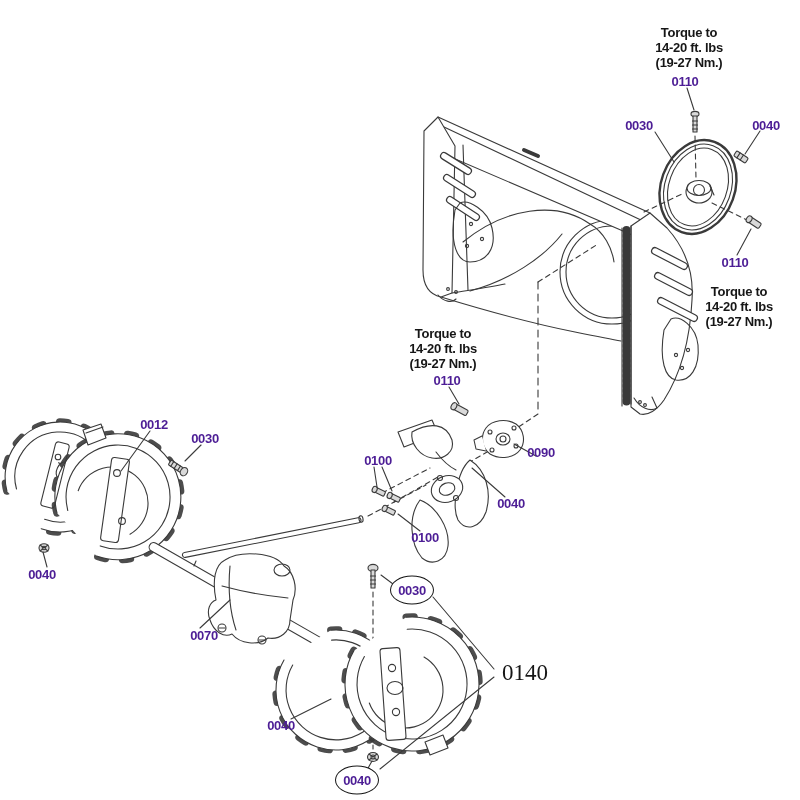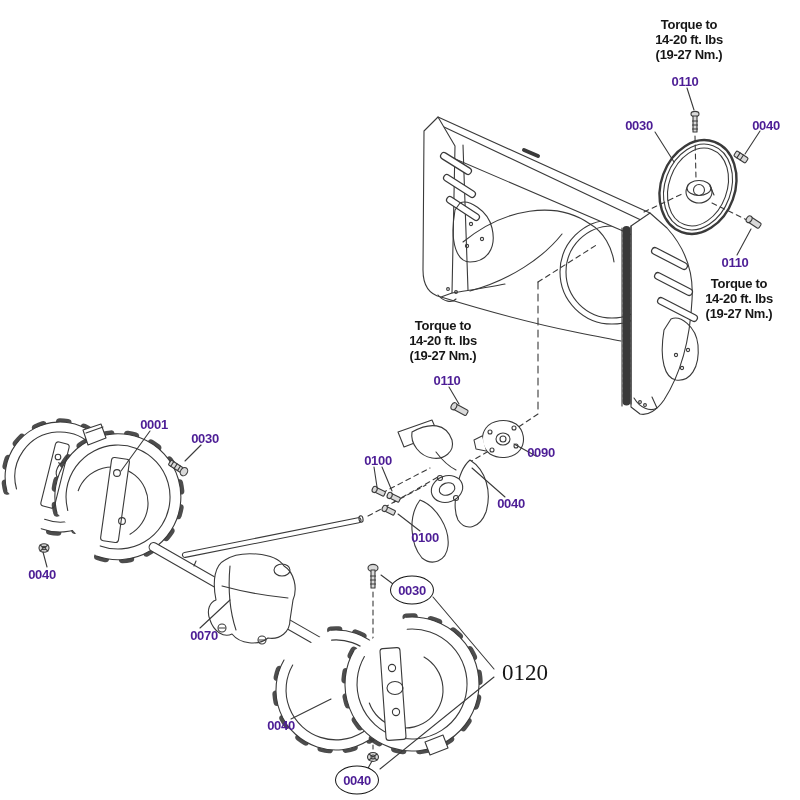--- a/index.html
+++ b/index.html
@@ -6,21 +6,21 @@
   .stage{position:relative;width:800px;height:800px;background:#ffffff;overflow:hidden;
          font-family:"Liberation Sans",sans-serif;}
   .stage svg{position:absolute;left:0;top:0;}
   .callout{position:absolute;transform:translate(-50%,-50%);
            font:bold 13px "Liberation Sans",sans-serif;color:#4c1d95;
            letter-spacing:-0.3px;white-space:nowrap;}
   .circled{width:42px;height:27px;border:1.8px solid #161616;border-radius:50%;
            display:flex;align-items:center;justify-content:center;background:#fff;}
   .torque{position:absolute;transform:translate(-50%,0);text-align:center;
           font:bold 13px/15px "Liberation Sans",sans-serif;color:#161616;
-          letter-spacing:-0.3px;white-space:nowrap;}
+          letter-spacing:-0.3px;white-space:nowrap;margin-top:8px;}
   .serif-callout{position:absolute;transform:translate(0,-50%);
           font:23px "Liberation Serif",serif;color:#161616;white-space:nowrap;}
 </style>
 </head>
 <body>
 
 <div class="stage">
 
 <svg width="800" height="800" viewBox="0 0 800 800" fill="none" stroke="#3a3a3a" stroke-width="1.1" stroke-linejoin="round" stroke-linecap="round">
 
@@ -299,28 +299,28 @@
     <div>14-20 ft. lbs</div>
     <div>(19-27 Nm.)</div>
   </div>
   <div class="callout" style="left:447px;top:380px">0110</div>
 
   <div class="callout" style="left:378px;top:460px">0100</div>
   <div class="callout" style="left:425px;top:537px">0100</div>
   <div class="callout" style="left:541px;top:452px">0090</div>
   <div class="callout" style="left:511px;top:503px">0040</div>
 
-  <div class="callout" style="left:154px;top:424px">0001</div>
+  <div class="callout" style="left:154px;top:424px">0012</div>
   <div class="callout" style="left:205px;top:438px">0030</div>
   <div class="callout" style="left:42px;top:574px">0040</div>
   <div class="callout" style="left:204px;top:635px">0070</div>
   <div class="callout" style="left:281px;top:725px">0040</div>
 
   <div class="callout circled" style="left:412px;top:590px">
     <span>0030</span>
   </div>
   <div class="callout circled" style="left:357px;top:780px">
     <span>0040</span>
   </div>
 
-  <div class="serif-callout" style="left:502px;top:673px">0120</div>
+  <div class="serif-callout" style="left:502px;top:673px">0140</div>
 
 </div>
 
 </body></html>

